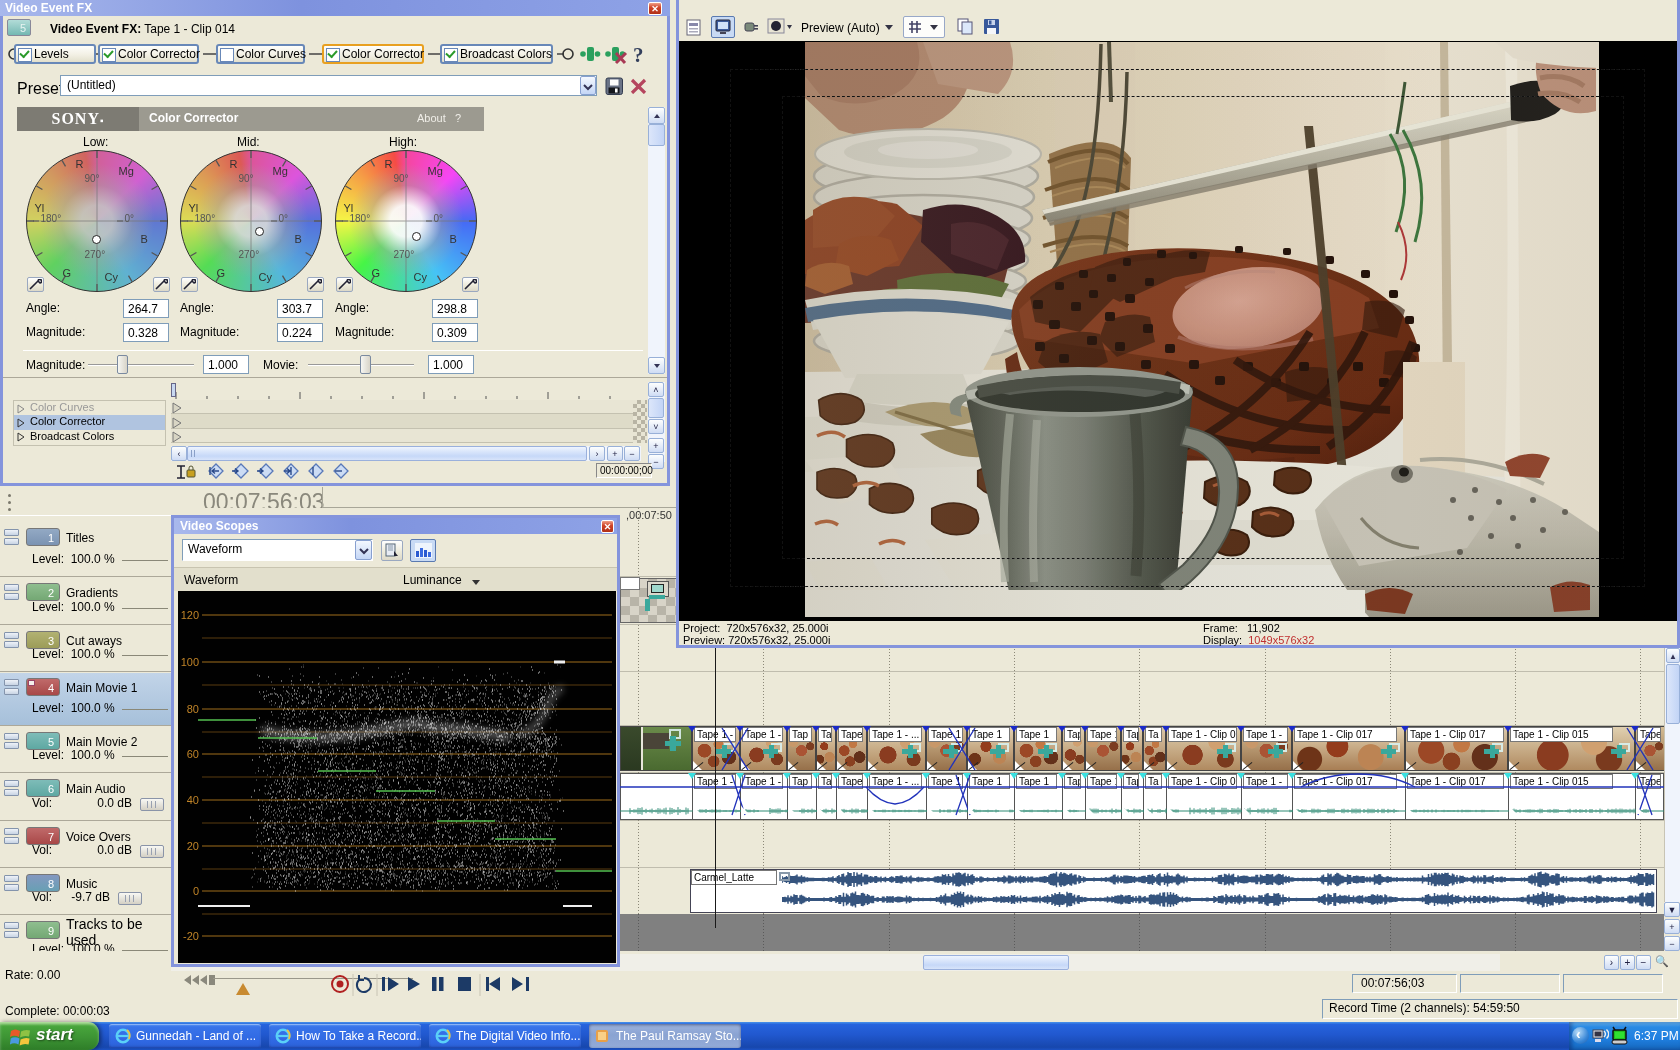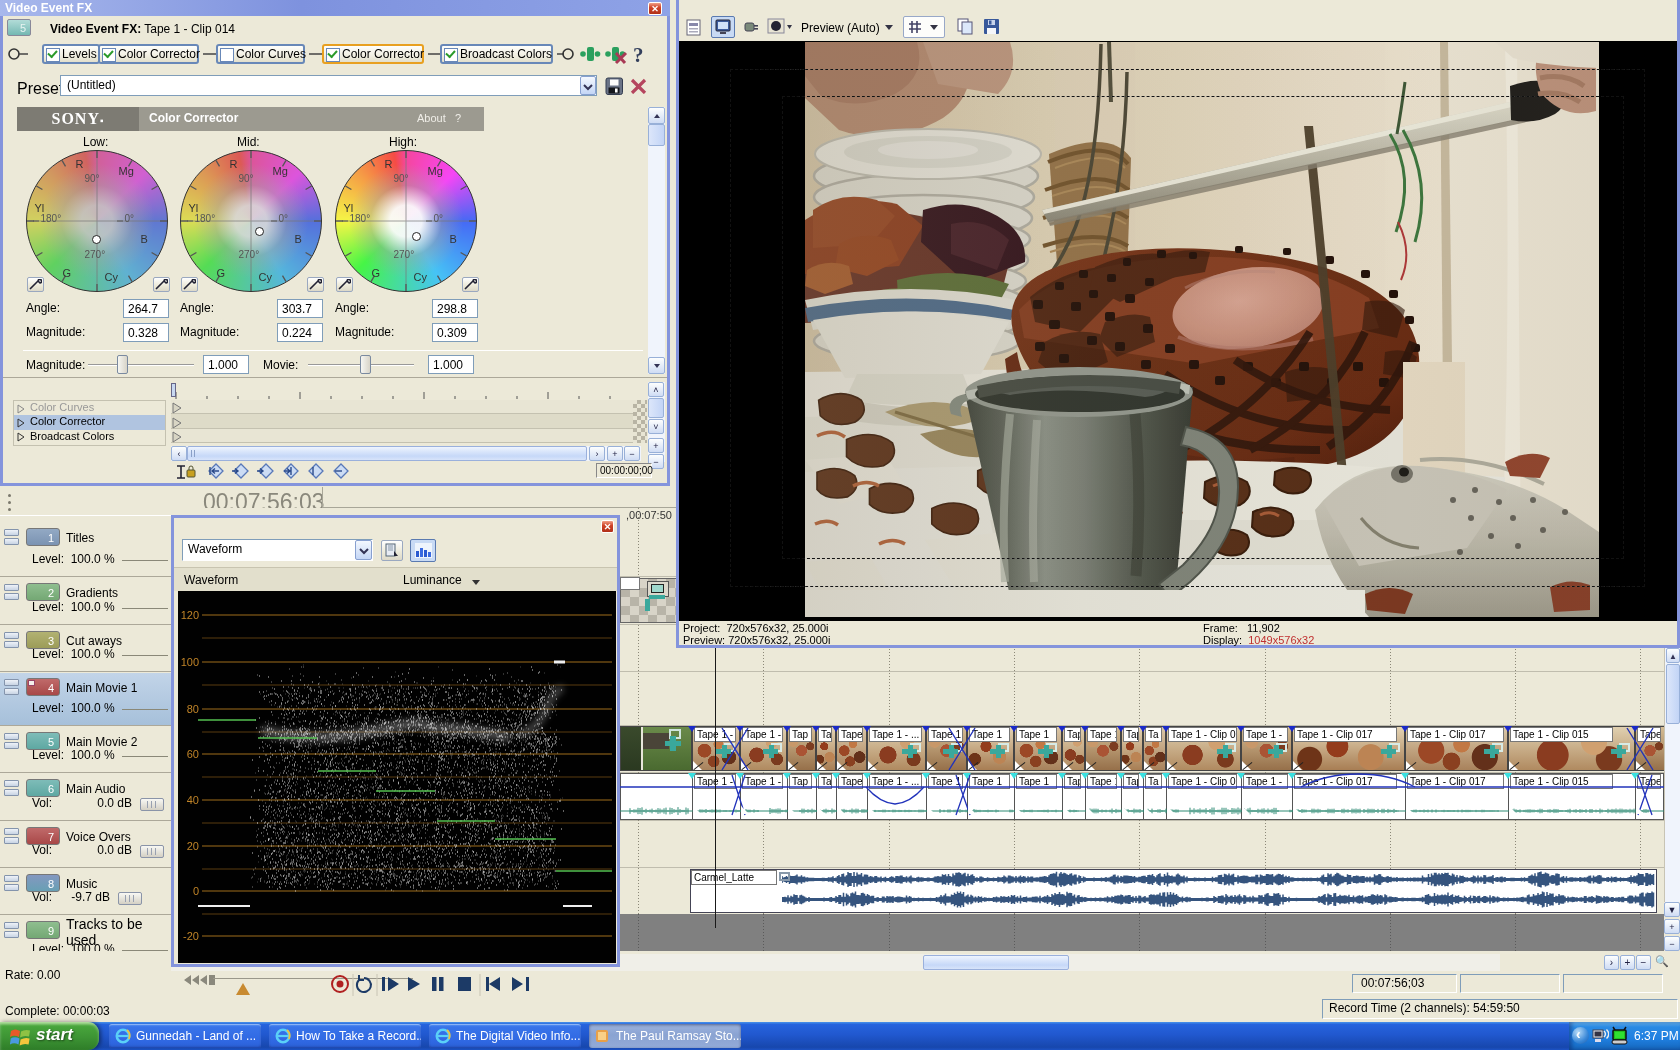--- a/index.html
+++ b/index.html
@@ -770,21 +770,21 @@
 <div class="a" style="left:645px;top:2px;width:14px;height:13px;background:linear-gradient(#f0a088,#d04428 40%,#b03018);border:1px solid #fff;border-radius:2px;color:#fff;font-size:9px;font-weight:bold;text-align:center;line-height:12px;">✕</div>
 
 <div class="a" style="left:4px;top:19px;width:24px;height:17px;border:1px solid #889;border-radius:2px;background:linear-gradient(#b2dcd8,#74b8b2);color:#e8f4f2;font-size:11px;text-align:right;padding:2px 4px 0 0;">5</div>
 <div class="a" style="left:47px;top:22px;font-size:12px;"><b>Video Event FX:</b> Tape 1 - Clip 014</div>
 
 <svg class="a" style="left:4px;top:48px;" width="660" height="12">
       <circle cx="7" cy="6" r="5" fill="none" stroke="#333" stroke-width="1.6"></circle>
       <path d="M11,6 H21 M78,6 H95 M196,6 H213 M302,6 H319 M421,6 H437 M550,6 H557" stroke="#444" stroke-width="1.5"></path>
       <circle cx="561" cy="6" r="5" fill="none" stroke="#333" stroke-width="1.6"></circle>
     </svg>
-<span class="fxbtn" style="left:11px;width:58px;margin-left:28px;">Levels</span>
+<span class="fxbtn" style="left:11px;width:82px;">Levels</span>
 <span class="fxbtn" style="left:95px;width:101px;">Color Corrector</span>
 <span class="fxbtn nochk" style="left:213px;width:89px;">Color Curves</span>
 <span class="fxbtn selb" style="left:319px;width:102px;">Color Corrector</span>
 <span class="fxbtn" style="left:437px;width:113px;">Broadcast Colors</span>
 <svg class="a" style="left:576px;top:43px;" width="72" height="22">
 <g fill="#2aa05e">
         <circle cx="4" cy="11" r="2.8"></circle>
         <rect x="8" y="4" width="7" height="14" rx="2"></rect>
         <circle cx="18.5" cy="11" r="2.8"></circle>
       </g>
@@ -1038,20 +1038,21 @@
 <style>
 .fxbtn{position:absolute;top:44px;height:20px;background:linear-gradient(#fefefc,#f2f0e4 55%,#e2dfcc);border:2px solid #6888b8;border-radius:3px;font-size:12px;padding:1px 0 0 18px;white-space:nowrap;}
 .fxbtn:before{content:"";position:absolute;left:2px;top:2px;width:12px;height:12px;background:#fff;border:1px solid #6888b8;}
 .fxbtn:not(.nochk):after{content:"";position:absolute;left:4px;top:4px;width:7px;height:4px;border-left:2px solid #2a9a2a;border-bottom:2px solid #2a9a2a;transform:rotate(-48deg);}
 .fxbtn.selb{border-color:#e8a020;}
 .sunkbox{width:46px;height:19px;background:#fff;border:1px solid #7f9db9;font-size:12px;padding:2px 0 0 4px;}
 .xpthumb{width:11px;height:19px;background:linear-gradient(90deg,#f6f6f2,#d8d4c8);border:1px solid #7a8aa0;border-radius:2px;}
 .kfbtn{width:16px;height:15px;background:linear-gradient(#fdfefe,#cfdcf4);border:1px solid #98b0d8;border-radius:2px;font-size:9px;color:#224;text-align:center;padding-top:2px;}
 </style>
 <div class="a" style="left:171px;top:515px;width:449px;height:452px;background:#ece9d8;border:3px solid #8494dc;">
+    <div class="a" style="left:0;top:0;width:443px;height:16px;background:linear-gradient(90deg,#a8b8ec,#7e92de 40%,#8ea2e6);color:#fff;font-weight:bold;font-size:12px;padding:1px 0 0 6px;">Video Scopes</div>
     <div class="a" style="left:427px;top:2px;width:13px;height:13px;background:linear-gradient(#f0a088,#d04428 40%,#b03018);border:1px solid #fff;border-radius:2px;color:#fff;font-size:9px;font-weight:bold;text-align:center;line-height:12px;">✕</div>
     <div style="position:absolute;left:8px;top:21px;width:191px;height:22px;background:#fff;border:1px solid;border-color:#7f9db9 #fff #fff #7f9db9;font-size:12px;padding:1px 0 0 3px;white-space:nowrap;overflow:hidden;font-size:12px;padding:2px 0 0 5px;">Waveform</div>
     <div class="a" style="left:181px;top:22px;width:17px;height:20px;background:linear-gradient(#f4f8fe,#c4d6f6);border:1px solid #88a0d0;border-radius:2px;"></div>
     <svg class="a" style="left:185px;top:30px;" width="10" height="7">
       <path d="M1,1 l4,4 4,-4" stroke="#335" stroke-width="2" fill="none"></path>
     </svg>
     <div class="a tbtn" style="left:207px;top:22px;width:22px;height:21px;"></div>
     <svg class="a" style="left:211px;top:25px;" width="15" height="15">
       <rect x="1" y="1" width="9" height="12" fill="#e8ecf4" stroke="#567"></rect>
       <path d="M3,3 h5 M3,5 h5 M3,7 h5" stroke="#89a" stroke-width="1"></path>

